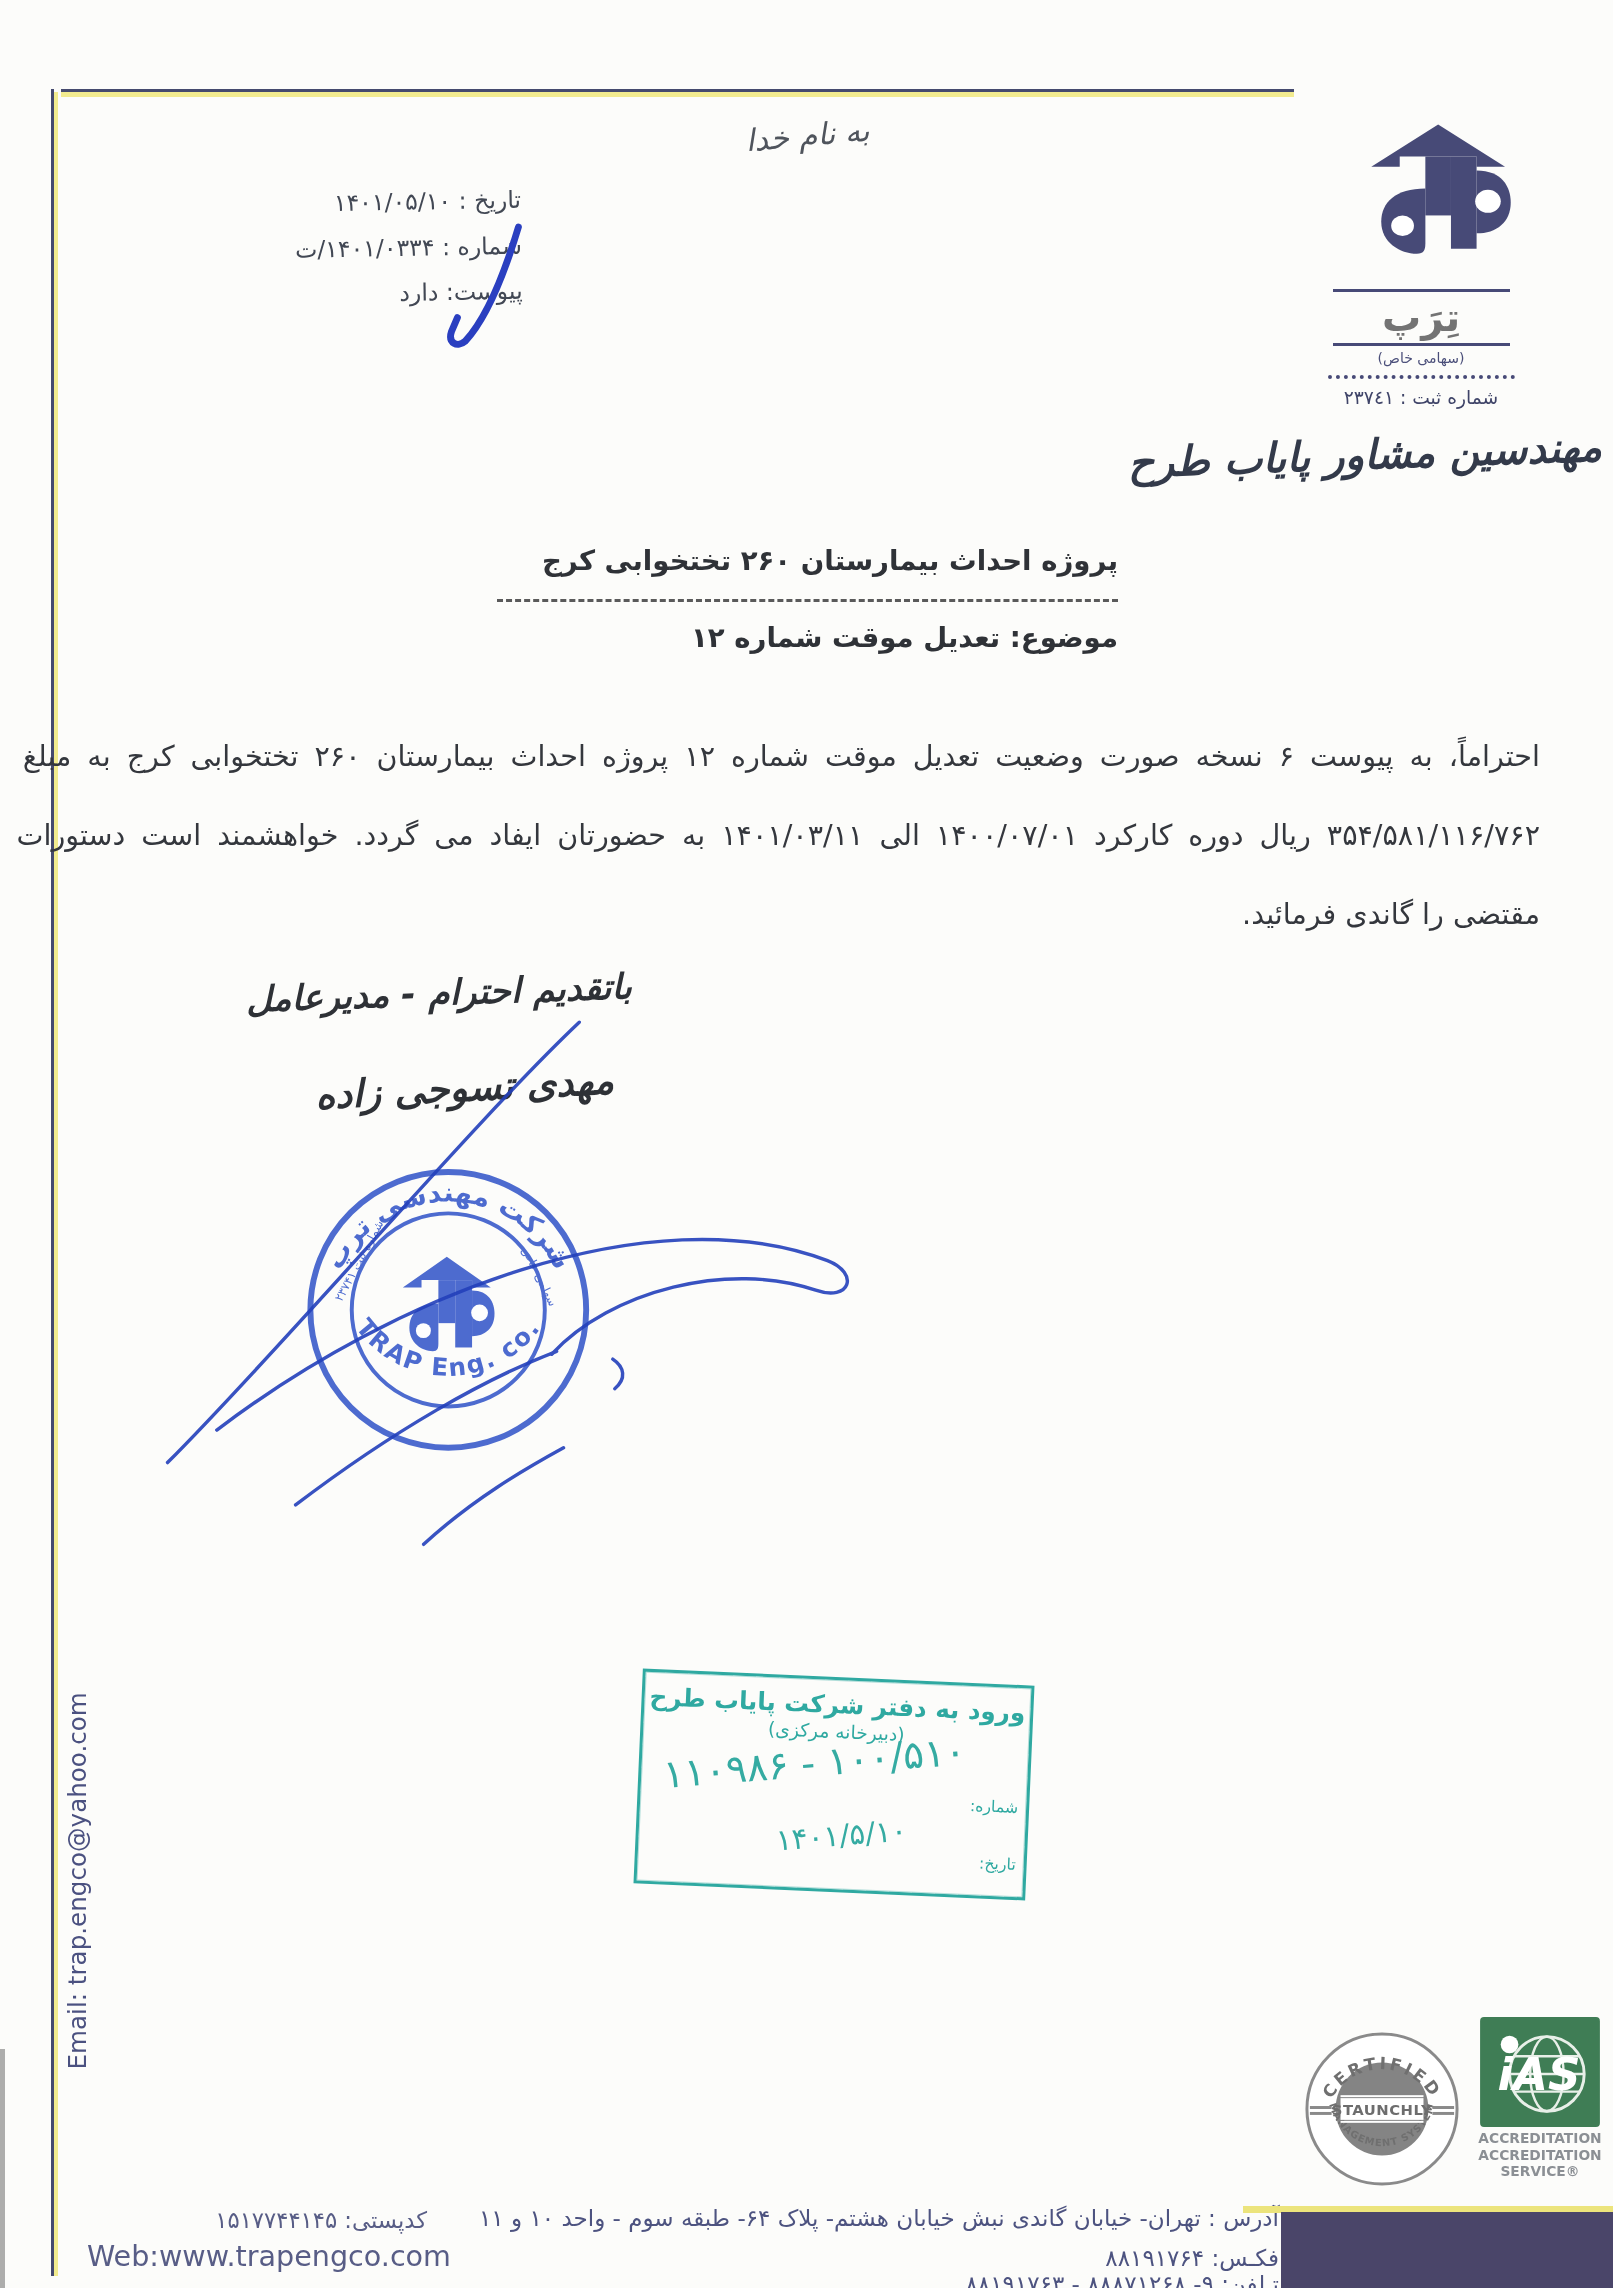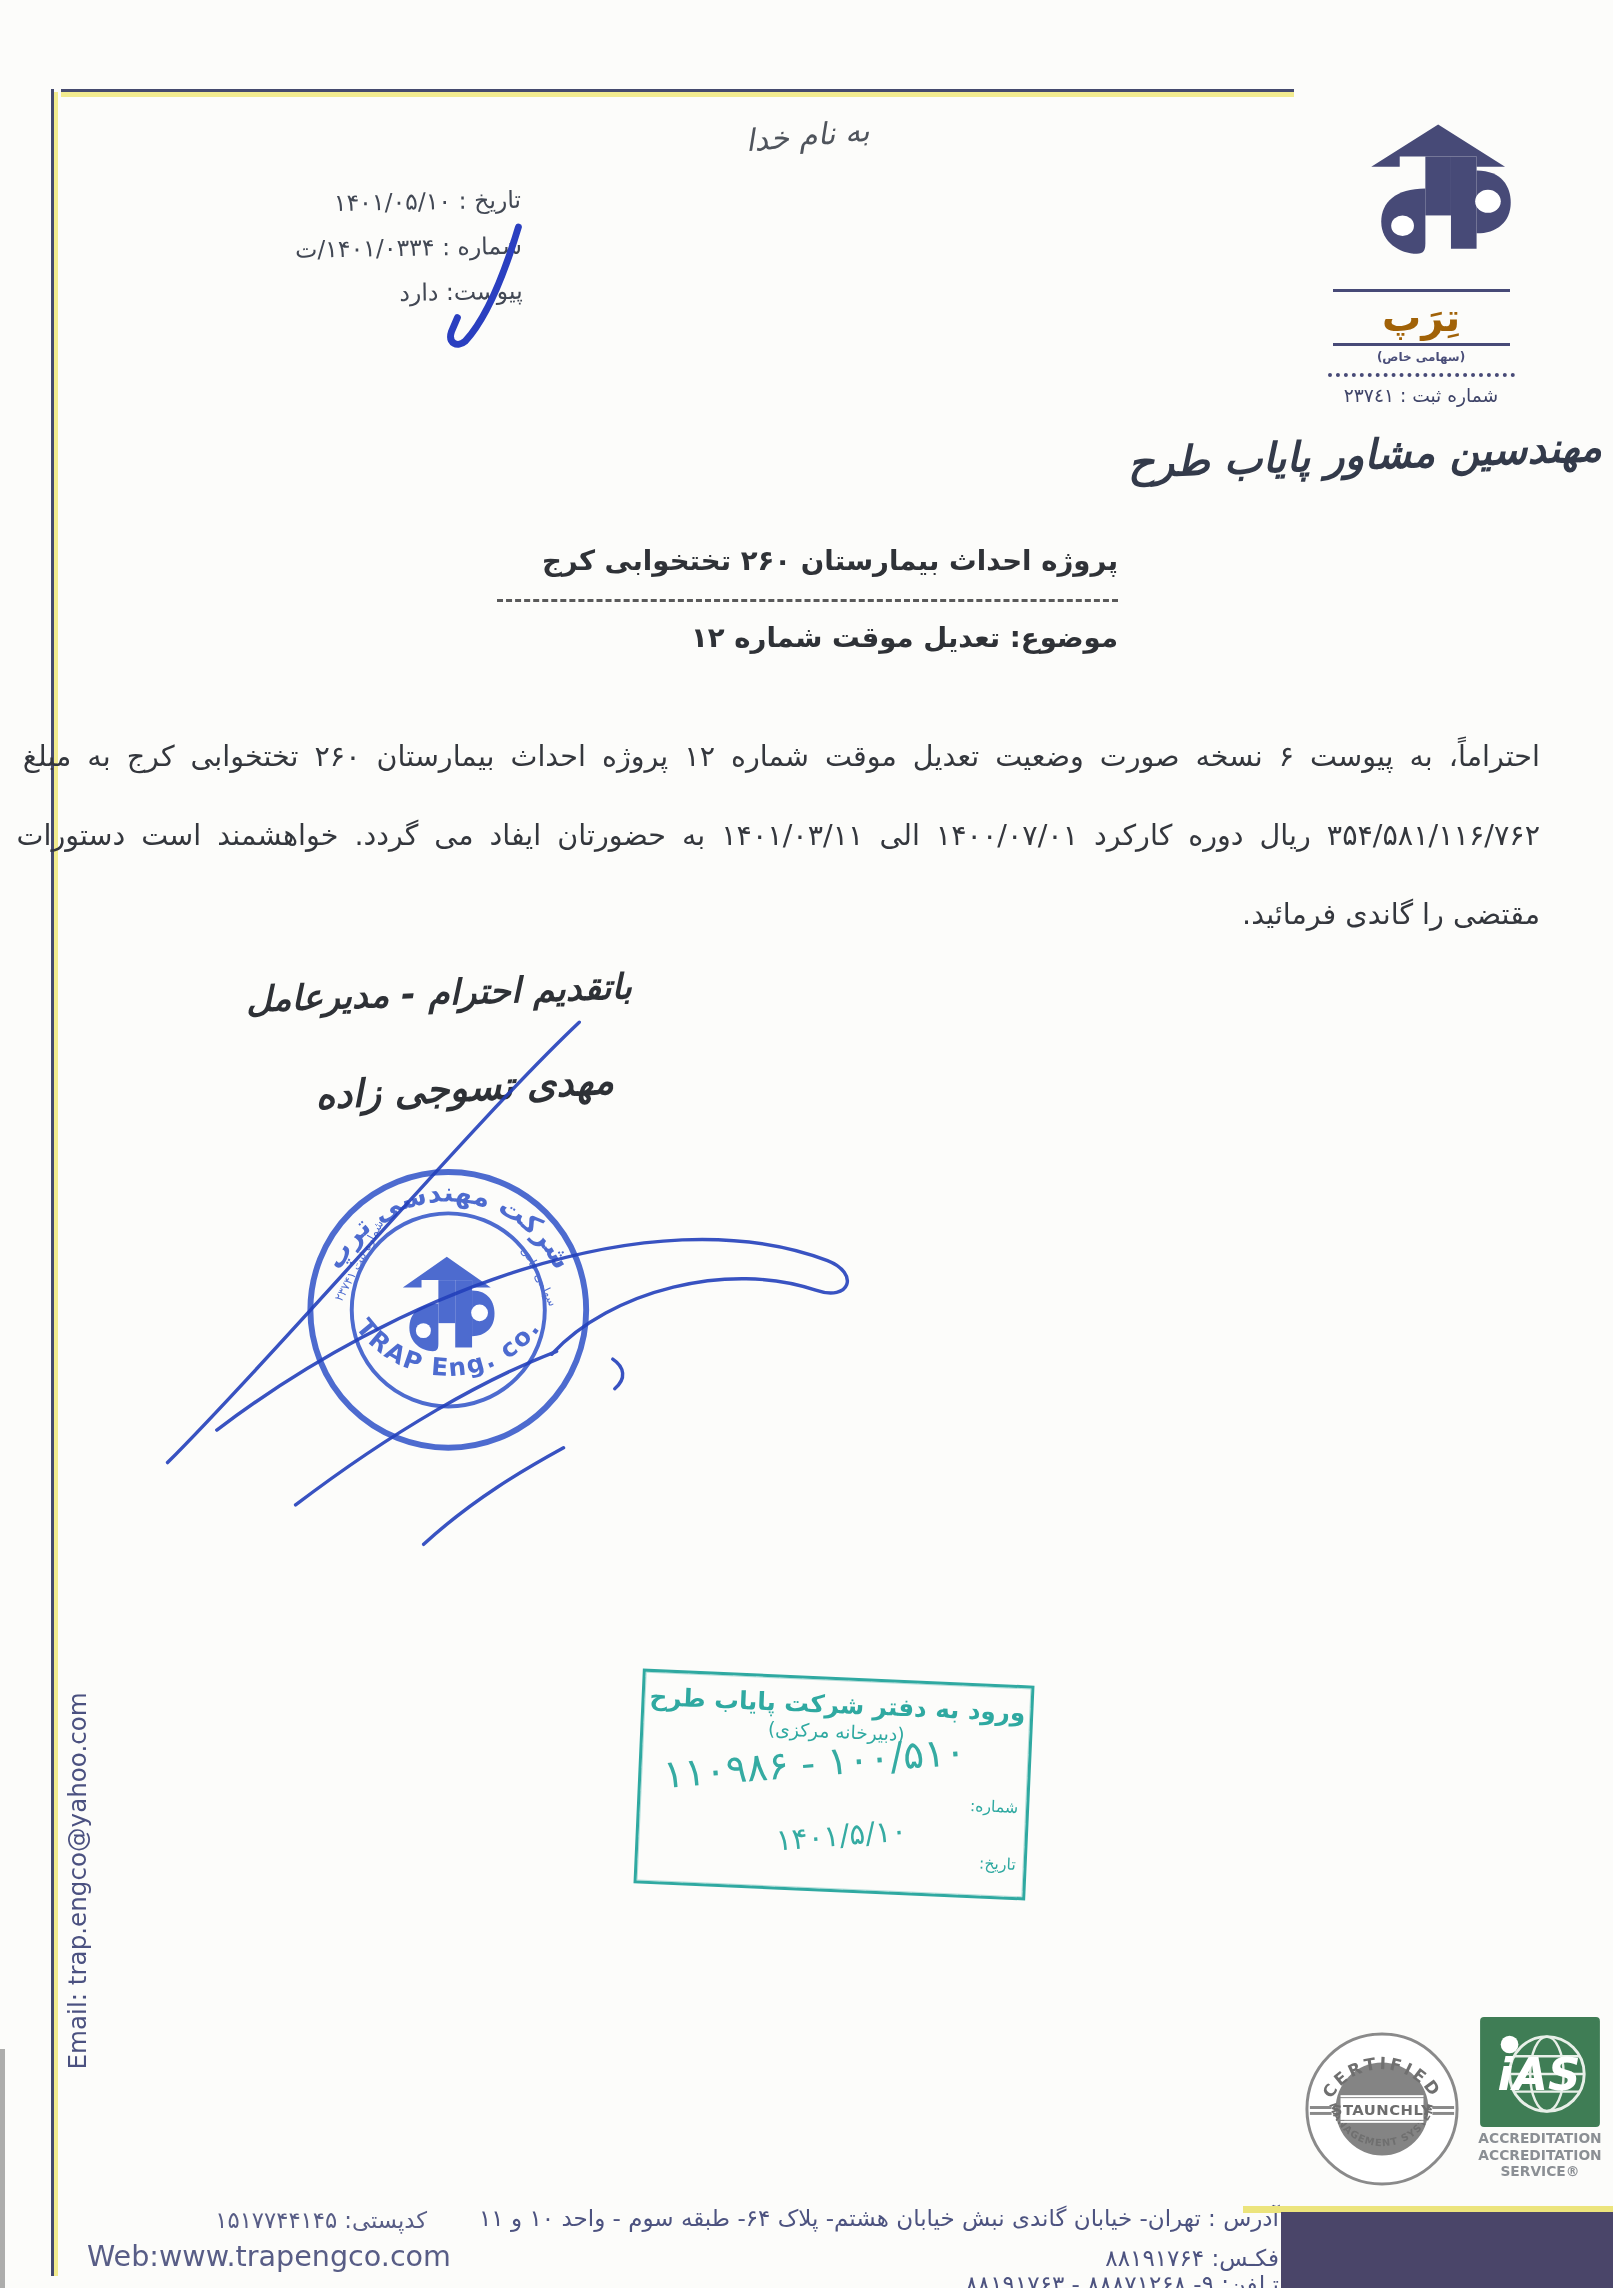--- a/index.html
+++ b/index.html
@@ -21,22 +21,22 @@
   .meta{left:148px;top:189px;width:374px;font-size:23.6px;color:#424854;transform:rotate(-1deg);}
   .meta div{margin-bottom:17.7px;text-align:right;}
   .meta .m2{padding-left:21.7px;}
   .meta .m3{padding-left:59px;}
   .check-svg{left:424px;top:219px;}
 
   
   .logoblk{left:1298px;top:116px;width:246px;text-align:center;color:#474a77;}
   .logoblk .mark{margin-left:39px;}
   .rule{height:3px;background:#474a77;width:177px;margin:3.9px auto;}
-  .brand{font-size:39px;font-weight:bold;line-height:43px;color:#a16207;}
-  .cotype{font-size:12px;margin-top:3.9px;color:#4a4e79;font-weight:bold;}
+  .brand{font-size:39px;font-weight:bold;line-height:43px;color:#737373;}
+  .cotype{font-size:14px;margin-top:3.9px;color:#4a4e79;}
   .dots{width:187px;margin:7.9px auto 2px auto;border-bottom:4.9px dotted #474a77;height:2px;}
   .reg{font-size:18.7px;margin-top:7.9px;color:#3f4468;}
   .company-script{right:11.8px;top:431px;width:473px;text-align:left;font-size:41px;font-weight:bold;
                   font-style:italic;color:#333a4a;transform:rotate(-2deg);white-space:nowrap;}
 
   
   .titleblk{left:497px;top:544px;width:621px;}
   .proj{font-size:27.6px;font-weight:bold;color:#2f3237;}
   .dashes{border-top:3px dashed #5a5a5a;margin:21.7px 0 19.7px 0;}
   .subj{font-size:27.6px;font-weight:bold;color:#2f3237;}

